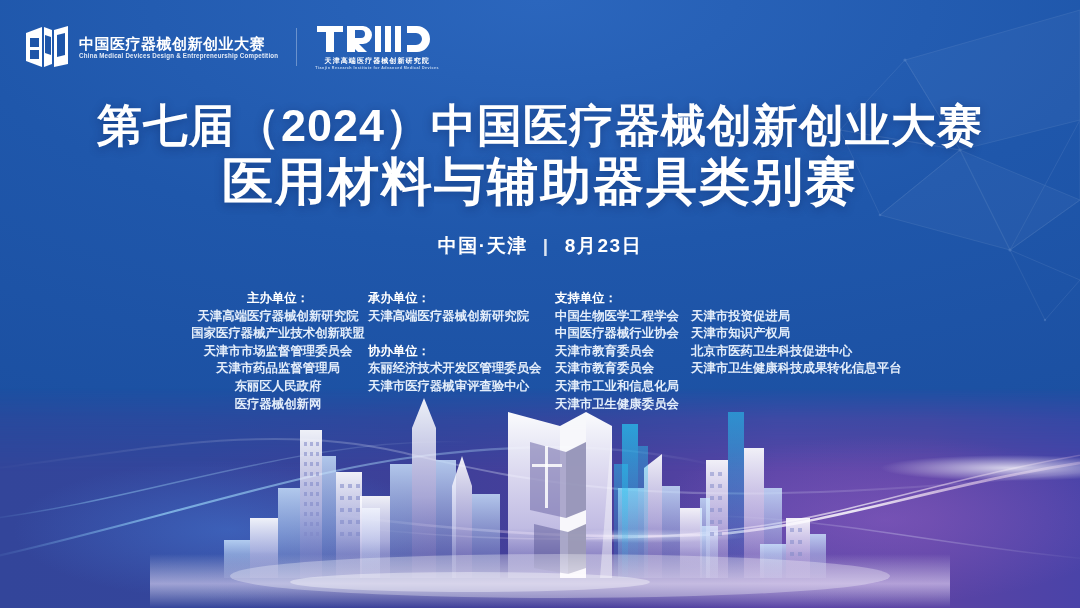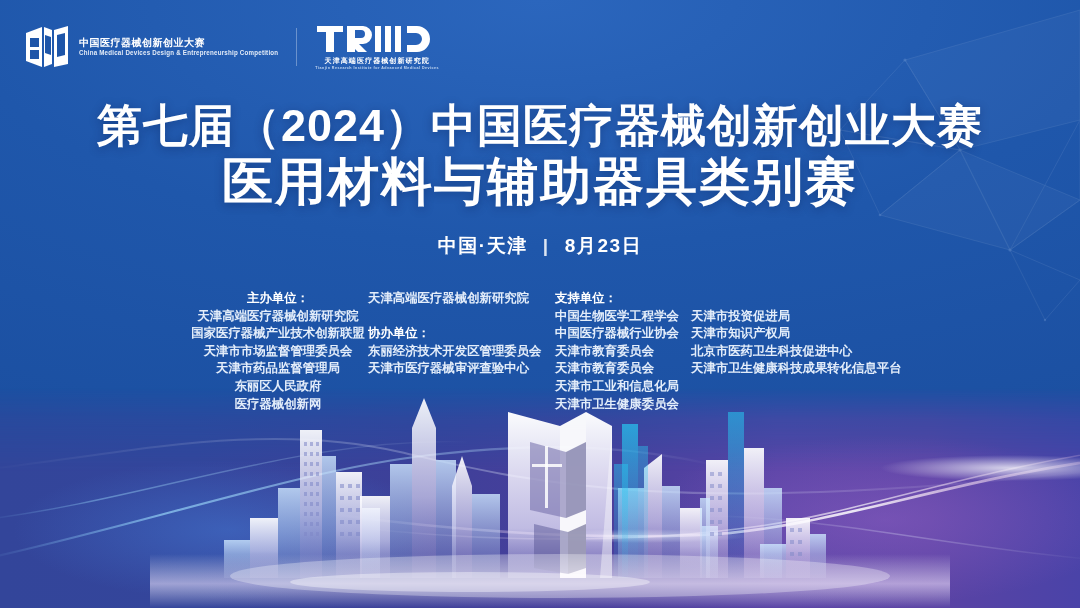--- a/index.html
+++ b/index.html
@@ -42,21 +42,21 @@
 
   
   .skyline { position:absolute; left:0; bottom:0; width:1080px; height:240px; }
 
   
   .header { position:absolute; left:24px; top:24px; display:flex; align-items:center; gap:18px; }
   .logo-left { display:flex; align-items:center; gap:9px; }
   .door-mark { width:46px; height:44px; }
   .logo-left-text { display:flex; flex-direction:column; gap:2px; }
   .logo-cn {
-    color:#fff; font-size:10px; font-weight:700; letter-spacing:.5px;
+    color:#fff; font-size:15px; font-weight:700; letter-spacing:.5px;
     line-height:1; white-space:nowrap;
   }
   .logo-en {
     color:#e4ecf8; font-size:6.2px; font-weight:700; letter-spacing:.22px;
     line-height:1; white-space:nowrap; transform:scaleY(1.05); transform-origin:left center;
   }
   .logo-divider { width:1px; height:38px; background:rgba(255,255,255,.32); }
   .logo-right { display:flex; flex-direction:column; align-items:center; gap:3px; }
   .triid { height:30px; }
   .triid-cn {
@@ -377,20 +377,21 @@
       <div class="org-head">主办单位：</div>
       <div class="org-item">天津高端医疗器械创新研究院</div>
       <div class="org-item">国家医疗器械产业技术创新联盟</div>
       <div class="org-item">天津市市场监督管理委员会</div>
       <div class="org-item">天津市药品监督管理局</div>
       <div class="org-item">东丽区人民政府</div>
       <div class="org-item">医疗器械创新网</div>
     </div>
 
     <div class="org-col col2">
+      <div class="org-head">承办单位：</div>
       <div class="org-item">天津高端医疗器械创新研究院</div>
       <div class="org-gap"></div>
       <div class="org-head">协办单位：</div>
       <div class="org-item">东丽经济技术开发区管理委员会</div>
       <div class="org-item">天津市医疗器械审评查验中心</div>
     </div>
 
     <div class="org-col col3">
       <div class="org-head">支持单位：</div>
       <div class="org-item">中国生物医学工程学会</div>

